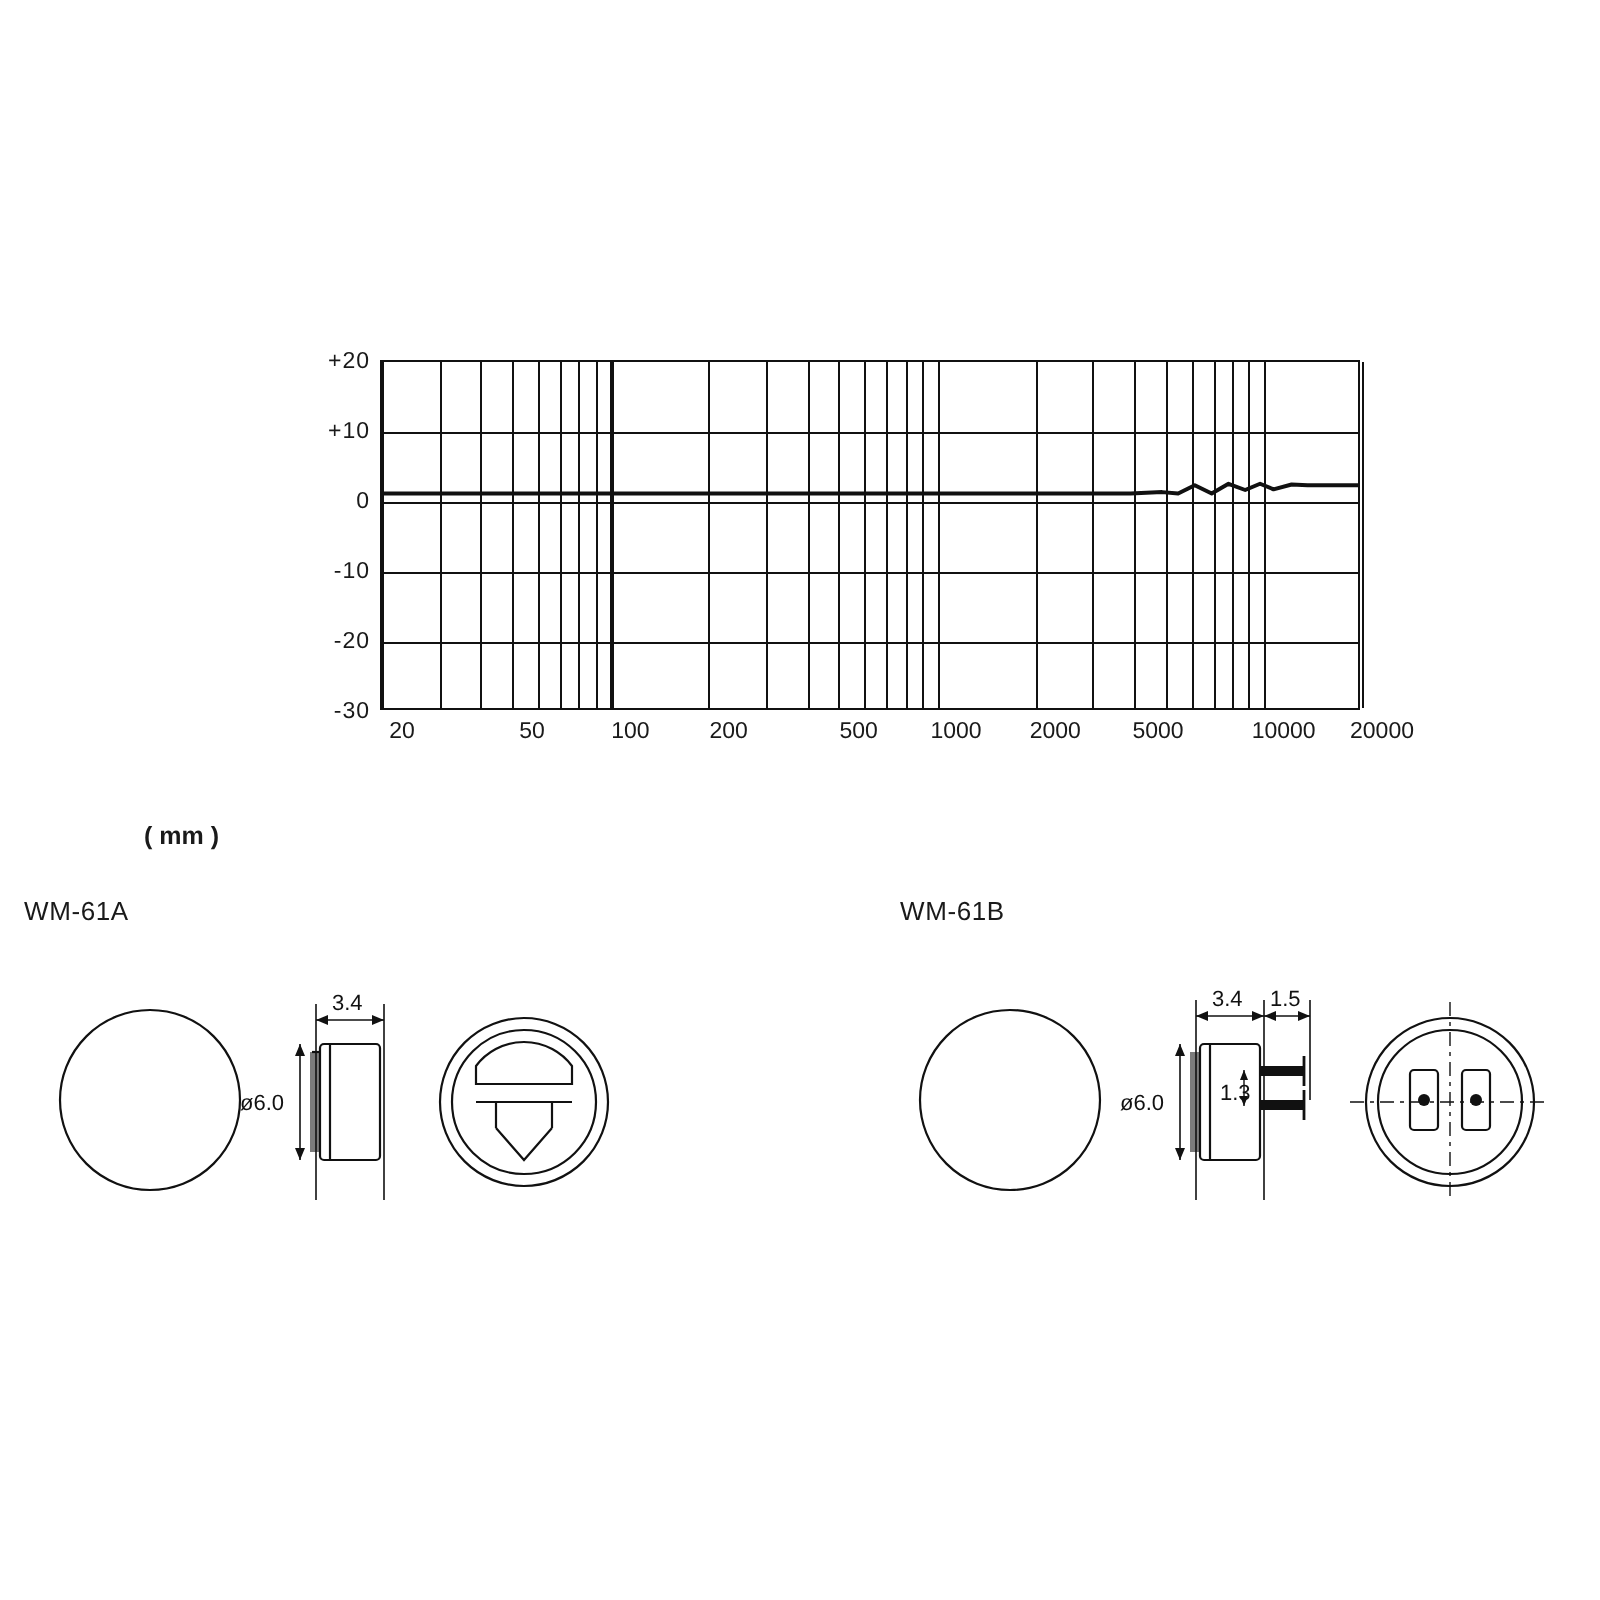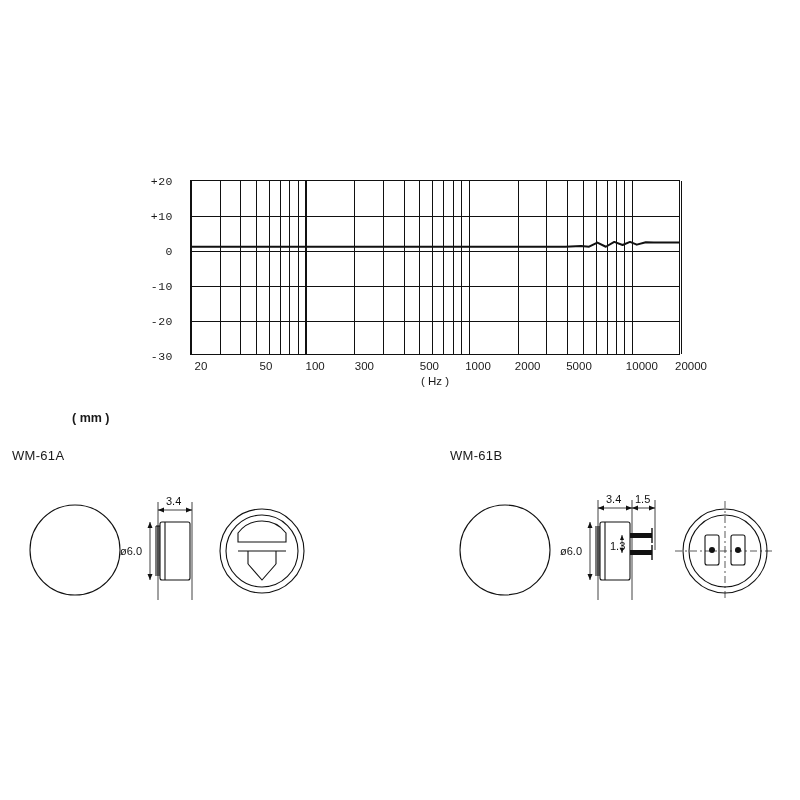--- a/index.html
+++ b/index.html
@@ -45,26 +45,25 @@
   .hline {
     position: absolute;
     left: 0;
     right: 0;
     height: 1px;
     background: #111;
   }
   .ylabel {
     position: absolute;
     right: 100%;
-    margin-right: 18px;
+    margin-right: 6px;
     transform: translateY(-50%);
     font-size: 11.5px;
     white-space: nowrap;
     letter-spacing: .5px;
-    font-family: Liberation Mono, monospace;
   }
   .xlabel {
     position: absolute;
     top: 100%;
     margin-top: 6px;
     transform: translateX(-50%);
     font-size: 11.5px;
     white-space: nowrap;
     margin-left: 10px;
   }
@@ -155,29 +154,28 @@
       <div class="hline" style="top: 140px;"></div>
       <div class="ylabel" style="top: 0px;">+20</div>
       <div class="ylabel" style="top: 35px;">+10</div>
       <div class="ylabel" style="top: 70px;">0</div>
       <div class="ylabel" style="top: 105px;">-10</div>
       <div class="ylabel" style="top: 140px;">-20</div>
       <div class="ylabel" style="top: 175px;">-30</div>
       <div class="xlabel" style="left: 0px;">20</div>
       <div class="xlabel" style="left: 65px;">50</div>
       <div class="xlabel" style="left: 114.17px;">100</div>
-      <div class="xlabel" style="left: 163.33px;">300</div>
+      <div class="xlabel" style="left: 163.33px;">200</div>
       <div class="xlabel" style="left: 228.33px;">500</div>
       <div class="xlabel" style="left: 277px;">1000</div>
       <div class="xlabel" style="left: 326.67px;">2000</div>
       <div class="xlabel" style="left: 378px;">5000</div>
       <div class="xlabel" style="left: 440.83px;">10000</div>
       <div class="xlabel" style="left: 490px;">20000</div>
     </div>
-  <div id="x-axis-title">( Hz )</div>
 </div>
 
 <div id="mm-label">( mm )</div>
 <div class="model-label" id="model-a">WM-61A</div>
 <div class="model-label" id="model-b">WM-61B</div>
 
 <div class="drawing" id="drawing-a">
   <svg width="390" height="150" viewBox="0 0 390 150">
     <g fill="none" stroke="#111" stroke-width="1.1">
 

